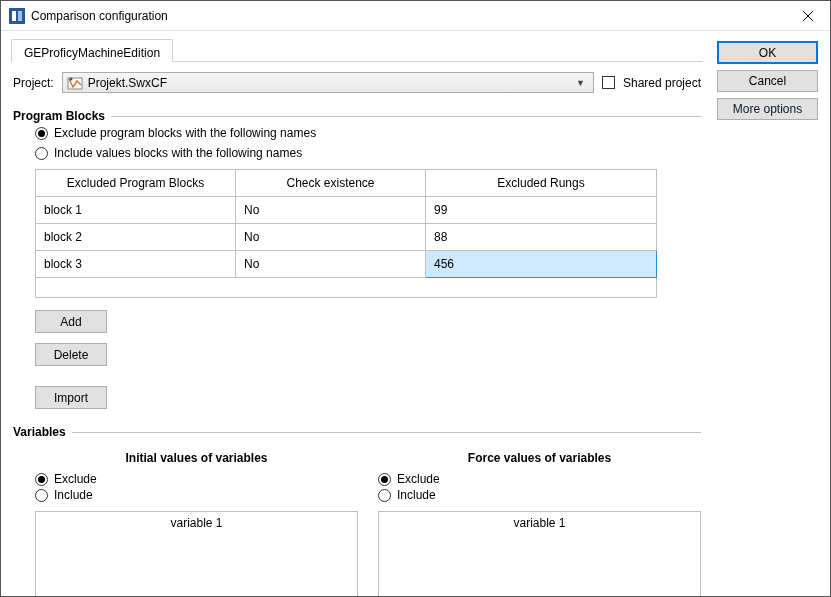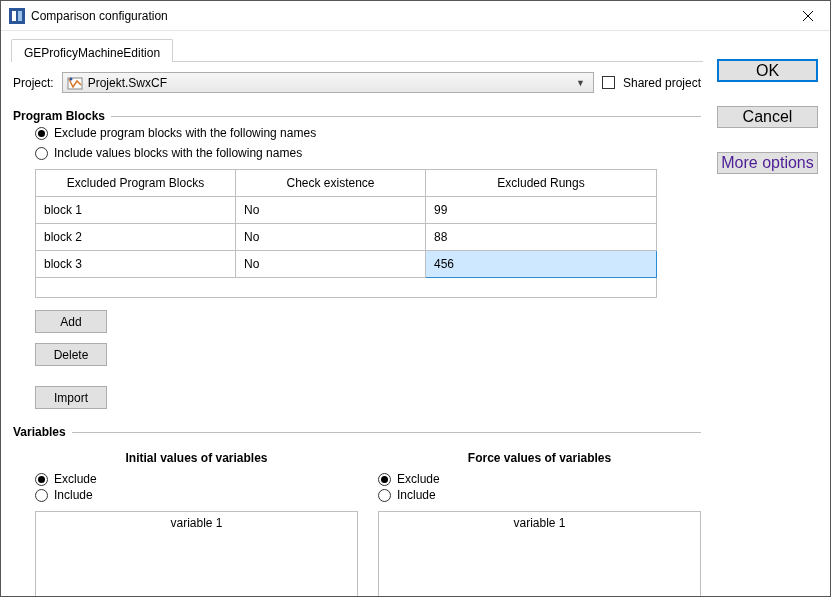--- a/index.html
+++ b/index.html
@@ -4,23 +4,23 @@
 <style>
 * { box-sizing: border-box; margin: 0; padding: 0; }
 body { font-family: "Segoe UI", Tahoma, sans-serif; font-size: 12px; background: #fff; color: #000; width: 831px; height: 597px; overflow: hidden; border: 1px solid #555; }
 .titlebar { height: 30px; display: flex; align-items: center; padding: 0 0 0 8px; background: #fff; border-bottom: 1px solid #e5e5e5; }
 .titlebar .icon { width: 16px; height: 16px; margin-right: 6px; display:flex; align-items:center; justify-content:center;}
 .titlebar .title { flex: 1; font-size: 12px; }
 .titlebar .close { width: 45px; height: 30px; display:flex; align-items:center; justify-content:center; font-size: 14px; }
 .content { display:flex; height: calc(100% - 30px); }
 .main { flex:1; padding: 8px 10px 10px 10px; }
 .side { width: 140px; padding: 10px 12px 10px 4px; display:flex; flex-direction:column; gap:6px; }
-.btn { height: 22px; background:#e1e1e1; border:1px solid #adadad; font-size:16px; cursor:pointer; display:flex; align-items:center; justify-content:center;margin-top:18px; }
+.btn { height: 22px; background:#e1e1e1; border:1px solid #adadad; font-size:12px; cursor:pointer; display:flex; align-items:center; justify-content:center; }
 .btn.primary { border:2px solid #0078d7; background:#e1e1e1; height:23px; }
-.btn.disabled { color:#4c1d95; }
+.btn.disabled { color:#0f172a; }
 .tabs { display:flex; border-bottom:1px solid #d0d0d0; height:23px; position:relative; }
 .tab { padding: 6px 12px 0 12px; border:1px solid #d0d0d0; border-bottom:none; background:#fff; height:23px; position:relative; top:0px; border-radius:2px 2px 0 0; font-size:12px;}
 .tabbody { border:none; padding:10px 2px 2px 2px;}
 .row { display:flex; align-items:center; gap:8px; }
 .lbl { font-size:12px; }
 .select { flex:1; height:21px; border:1px solid #adadad; background:linear-gradient(#f6f6f6,#e8e8e8); display:flex; align-items:center; padding:0 4px; gap:5px;}
 .select .sicon { width:16px; height:16px; display:flex; align-items:center; justify-content:center;}
 .select .stext { flex:1; font-size:12px;}
 .select .sarrow { font-size:9px; color:#444; padding:0 4px; }
 .chk { width:13px; height:13px; border:1px solid #333; display:inline-block; }

